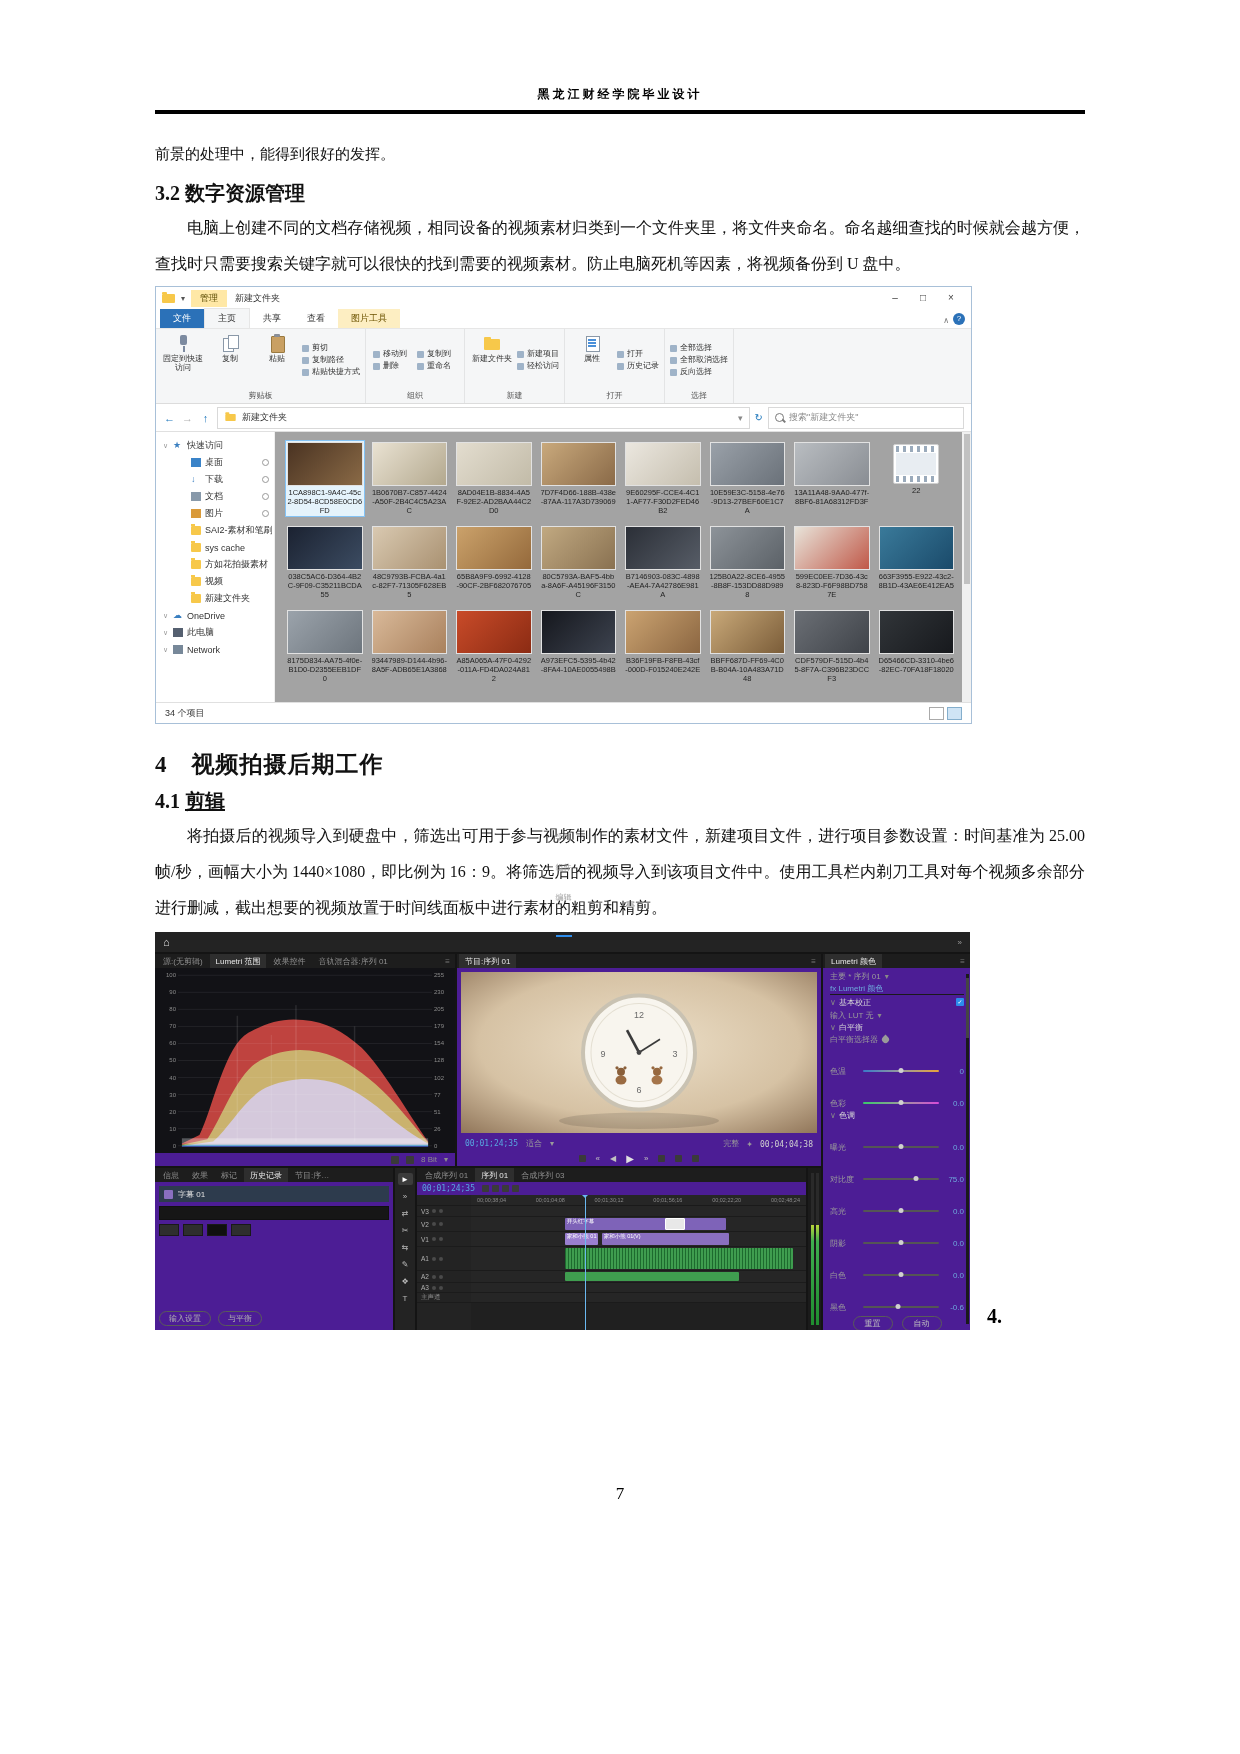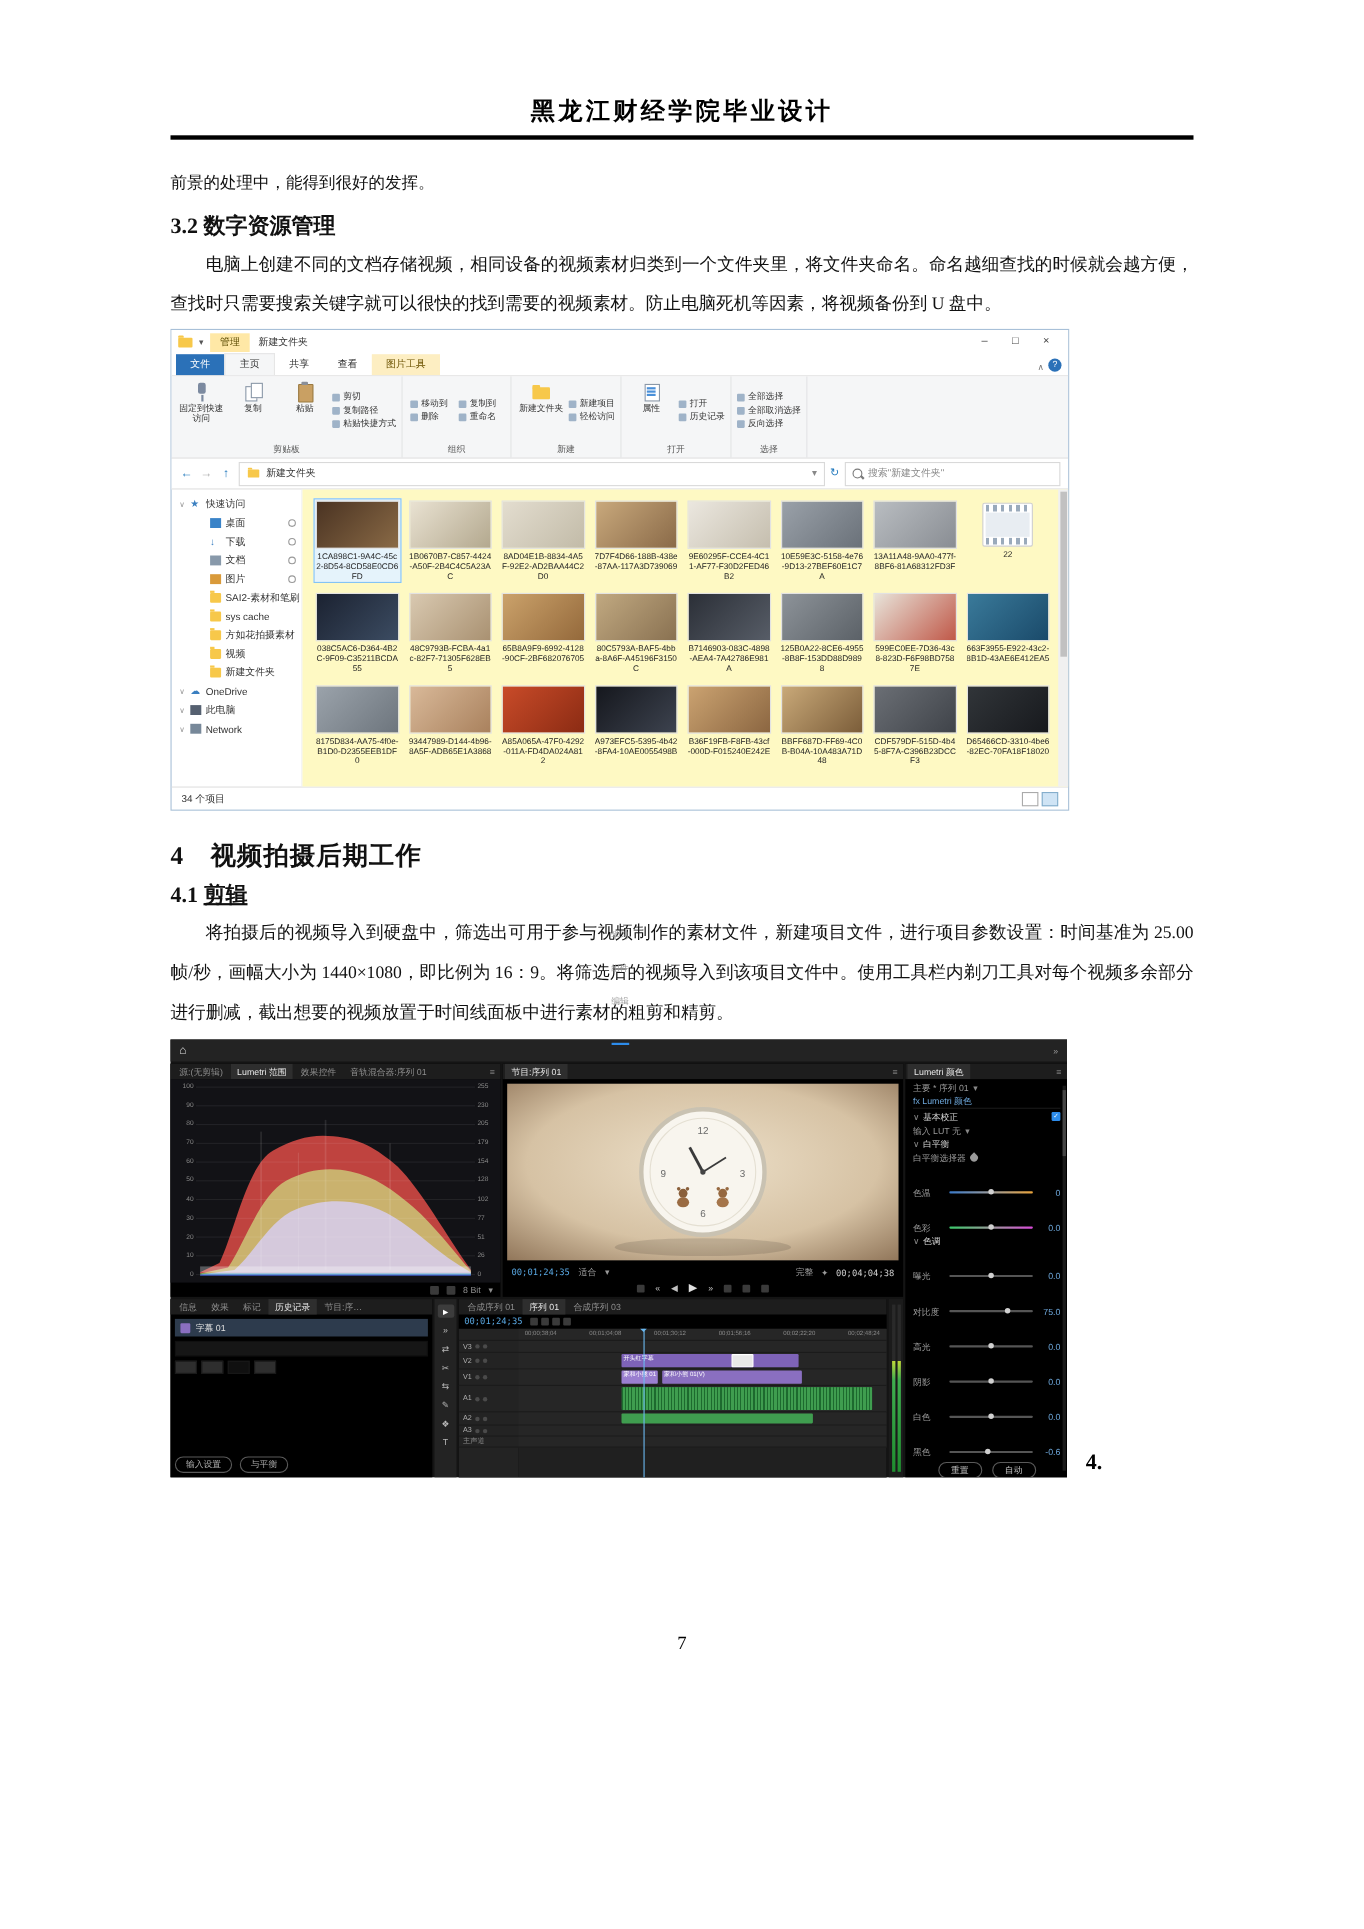--- a/index.html
+++ b/index.html
@@ -1,21 +1,21 @@
 <!DOCTYPE html>
 <html><head>
 <meta charset="utf-8">
 <style>
   html,body{margin:0;padding:0;background:#ffffff;}
   .page{position:relative;width:1240px;height:1754px;background:#fff;overflow:hidden;
         font-family:"Liberation Serif","DejaVu Serif",serif;color:#111;}
   .content{position:absolute;left:155px;top:0;width:930px;}
 
   
-  .doc-header-title{padding-top:86px;text-align:center;font-size:22px;font-weight:bold;letter-spacing:3px;color:#000;}
+  .doc-header-title{padding-top:86px;text-align:center;font-size:12px;font-weight:bold;letter-spacing:3px;color:#000;}
   .doc-header-rule{margin-top:7px;height:4px;background:#000;}
   .body-line{margin:22px 0 0;font-size:15px;line-height:36px;}
   .h-sub{margin:6px 0 0;font-size:20px;font-weight:bold;line-height:30px;}
   .h-main{margin:26px 0 0;font-size:23px;font-weight:bold;line-height:30px;letter-spacing:1px;}
   .para{margin:2px 0 0;font-size:16px;line-height:36px;text-align:justify;text-indent:2em;}
   .u{text-decoration:underline;}
   .fig{margin:4px 0 0;padding:0;}
   .fig-premiere{position:relative;margin-top:6px;width:815px;}
   .side-label{position:absolute;right:-32px;bottom:2px;font-size:20px;font-weight:bold;color:#000;}
   .page-number{position:absolute;left:0;right:0;top:1484px;text-align:center;font-size:17px;color:#000;}
@@ -79,21 +79,21 @@
   .sb-ic.glyph{background:none !important;font-size:9px;line-height:9px;color:#3a7fc0;}
   .ic-folder{background:#f7c84a;border-radius:1px;position:relative;}
   .ic-folder::before{content:"";position:absolute;top:-2px;left:0;width:4px;height:2px;background:#f7c84a;}
   .ic-desktop{background:#3a83c8;}
   .ic-docs{background:#8899aa;}
   .ic-pictures{background:#d99a3a;}
   .ic-pc{background:#556070;}
   .ic-network{background:#778899;}
   .sb-label{white-space:nowrap;overflow:hidden;}
   .sb-pin{margin-left:auto;margin-right:5px;width:5px;height:5px;border:1px solid #999;border-radius:50%;flex:none;}
-  .xw-files{flex:1;position:relative;background:#fef9c3;min-width:0;}
+  .xw-files{flex:1;position:relative;background:#a3a3a3;min-width:0;}
   .xw-grid{display:grid;grid-template-columns:repeat(8,1fr);gap:7px 5px;padding:8px 15px 4px 10px;}
   .fcell{display:flex;flex-direction:column;align-items:center;gap:2px;padding:1px;border:1px solid transparent;min-width:0;}
   .fcell.sel{border-color:#84c3f5;background:#e5f3fb;}
   .fthumb{width:100%;height:44px;border:1px solid #e2e2e2;box-sizing:border-box;}
   .fname{font-size:7.5px;line-height:9px;color:#222;text-align:center;word-break:break-all;height:27px;overflow:hidden;width:100%;}
   .fthumb.film{width:46px;height:40px;background:#fff;border:1px solid #cfcfcf;border-radius:2px;display:flex;flex-direction:column;margin-top:2px;}
   .film-holes{height:6px;background:repeating-linear-gradient(90deg,#9aaabb 0 3px,transparent 3px 7px);margin:1px 2px;}
   .film-mid{flex:1;background:#e8edf2;margin:0 2px;}
   .xw-scroll{position:absolute;right:0;top:0;bottom:0;width:9px;background:#f0f0f0;}
   .xw-scroll .thumbbar{margin:2px 1.5px;height:150px;background:#c1c1c1;}
@@ -108,21 +108,21 @@
   .pr-topbar{height:20px;background:#232323;display:flex;align-items:center;gap:10px;padding:0 8px;flex:none;}
   .pr-home{color:#d8d8d8;font-size:11px;}
   .ws-tabs{display:flex;gap:13px;margin:0 auto;flex-direction:column;}
   .ws-tab{color:#9a9a9a;padding:4px 0 2px;}
   .ws-tab.active{color:#fff;border-bottom:2px solid #2d8ceb;}
   .pr-overflow{color:#9a9a9a;}
   .pr-body{flex:1;display:flex;gap:2px;min-height:0;}
   .pr-main{flex:1;display:flex;flex-direction:column;gap:2px;min-width:0;}
   .pr-upper{height:212px;display:flex;gap:2px;flex:none;}
   .pr-lower{flex:1;display:flex;gap:2px;min-height:0;}
-  .panel{background:#000000;display:flex;flex-direction:column;min-width:0;box-sizing:border-box;}
+  .panel{background:#4c1d95;display:flex;flex-direction:column;min-width:0;box-sizing:border-box;}
   .ptabs{height:14px;background:#1d1d1d;display:flex;align-items:center;gap:1px;padding:0 2px;flex:none;overflow:hidden;}
   .ptab{padding:2px 6px;color:#8e8e8e;white-space:nowrap;}
   .ptab.active{background:#2e2e2e;color:#e8e8e8;}
   .pmenu{margin-left:auto;color:#777;padding-right:3px;}
   .pr-scopes{width:300px;flex:none;}
   .scope-area{flex:1;background:#121216;display:flex;padding:3px 2px;min-height:0;}
   .scope-scale{width:17px;display:flex;flex-direction:column;justify-content:space-between;align-items:flex-end;color:#8a8a8a;font-size:6px;padding:1px 2px;}
   .scope-scale.right{align-items:flex-start;}
   .scope-svg{flex:1;height:100%;min-width:0;}
   .scope-footer{height:13px;display:flex;align-items:center;justify-content:flex-end;gap:7px;color:#8e8e8e;padding:0 7px;flex:none;}

